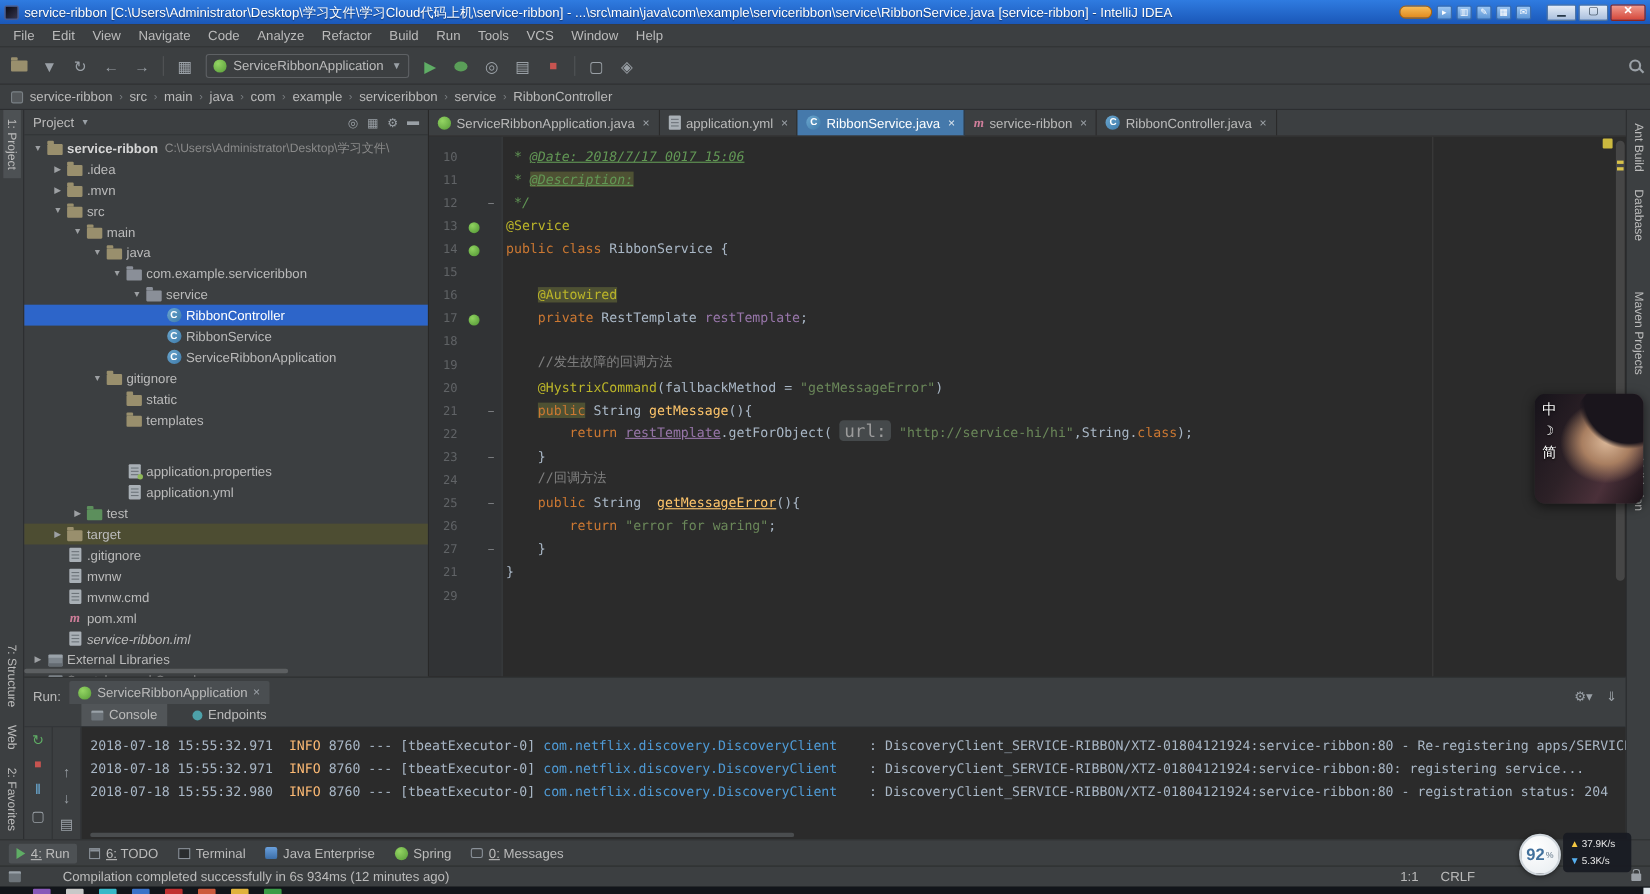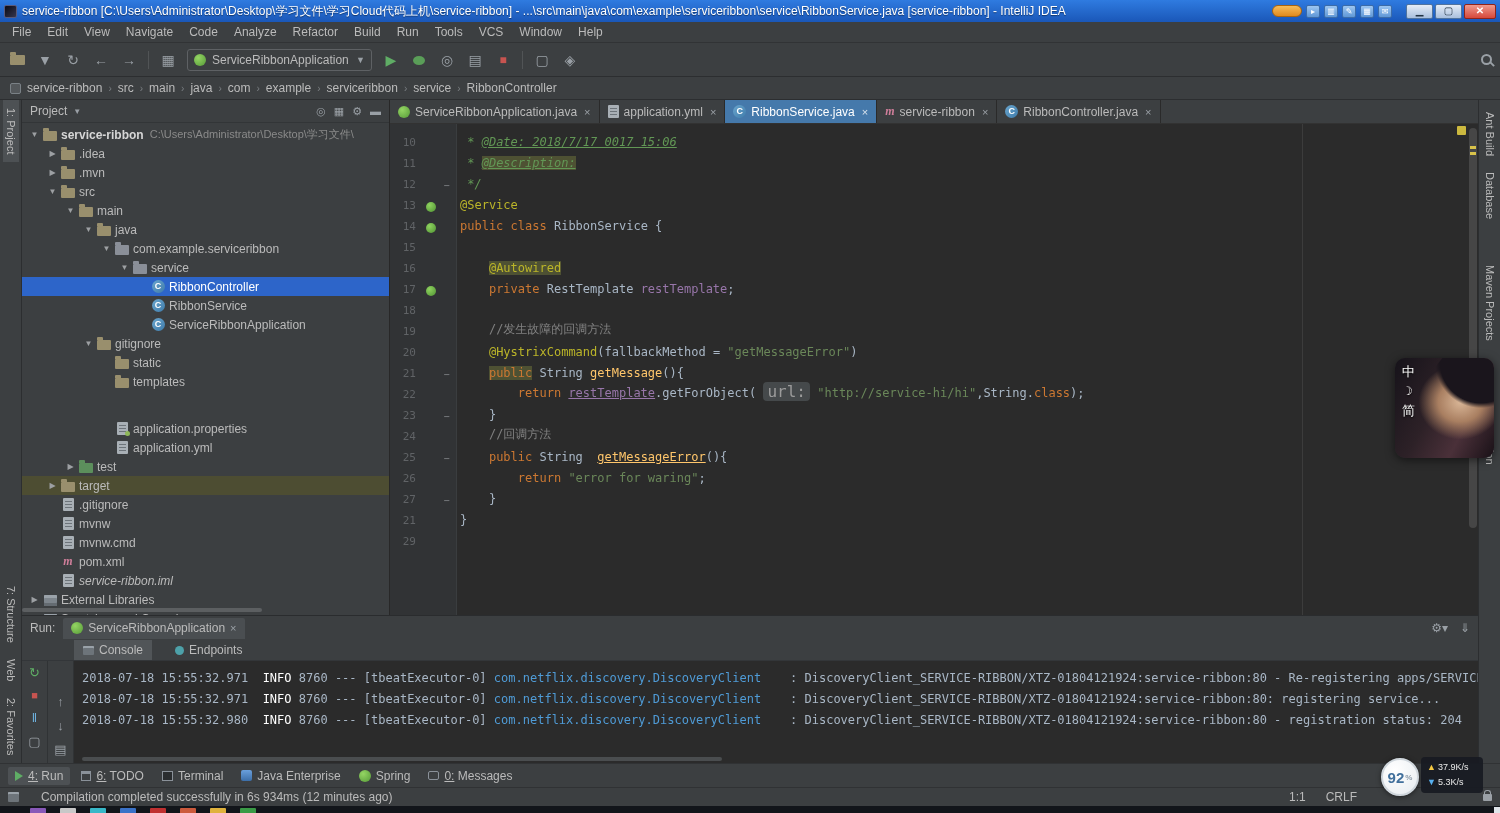--- a/index.html
+++ b/index.html
@@ -108,52 +108,52 @@
   .tk-ul{text-decoration:underline}
   .tk-hl{background:#4e5133}
   .tk-inlay{background:#45494b;color:#9b9b9b;border-radius:4px;padding:0 4px;font-size:16px}
   .ed-scrollbar{position:absolute;right:0;top:0;bottom:0;width:10px}
   .ed-thumb{position:absolute;right:1px;top:4px;width:8px;height:400px;background:rgba(255,255,255,.13);border-radius:4px}
   .warn-box{position:absolute;right:12px;top:2px;width:9px;height:9px;background:#ccb93f;border-radius:1px}
   .warn-mark{position:absolute;right:2px;width:6px;height:3px;background:#d8c24a}
 
   
   .runpanel{height:148px;background:#3c3f41;border-top:1px solid #2a2c2e;display:flex;flex-direction:column;flex:0 0 auto}
-  .run-header{height:24px;display:flex;align-items:center;padding:0 8px;gap:8px;font-size:12px;flex:0 0 auto}
+  .run-header{height:24px;display:flex;align-items:flex-end;padding:0 8px;gap:8px;font-size:12px;flex:0 0 auto}
   .run-tab{height:21px;display:flex;align-items:center;gap:5px;padding:0 8px;background:#4a4e51;border-radius:2px 2px 0 0}
   .run-tab .close{color:#9ba1a7;font-size:11px}
   .run-header-icons{margin-left:auto;display:flex;gap:12px;color:#9aa0a6;font-size:12px;align-items:center}
   .run-views{height:21px;display:flex;align-items:stretch;padding-left:52px;gap:14px;border-bottom:1px solid #333639;flex:0 0 auto}
   .rview{display:flex;align-items:center;gap:5px;padding:0 9px;font-size:12px;color:#bbbbbb}
   .rview.active{background:#515558}
   .console-ic{width:11px;height:9px;background:#6d747a;border-radius:1px;box-shadow:inset 0 2px 0 #9aa2a9}
   .endpoint-ic{width:9px;height:9px;border-radius:50%;background:#4da1a9}
   .run-body{flex:1 1 auto;display:flex;min-height:0;background:#2b2b2b}
   .run-strip{width:26px;background:#3c3f41;border-right:1px solid #303335;display:flex;flex-direction:column;align-items:center;padding-top:4px;gap:9px;flex:0 0 auto;font-size:13px;color:#9aa0a6}
   .rs-green{color:#5fad65}
   .rs-red{color:#c75450;font-size:11px}
   .rs-blue{color:#6fb3e0}
   .console{flex:1 1 auto;overflow:hidden;padding:7px 0 0 8px;font-family:"DejaVu Sans Mono",monospace;font-size:12px;line-height:21px;position:relative}
   .cline{white-space:pre;color:#a9b7c6}
-  .c-lv{color:#ffffff}
+  .c-lv{color:#fdba74}
   .c-lg{color:#4f9bd6}
   .con-hscroll{position:absolute;left:8px;bottom:2px;width:640px;height:4px;background:#4a4d4f;border-radius:2px}
 
   
   .toolbuttons{height:24px;background:#3c3f41;border-top:1px solid #303234;display:flex;align-items:center;gap:4px;padding:0 8px;font-size:12px;flex:0 0 auto}
   .twbtn{display:flex;align-items:center;gap:5px;padding:2px 7px;border-radius:2px;color:#bbbbbb;cursor:default}
   .twbtn.active{background:#4d5154}
   .twbtn .label{display:inline-block}
   .twbtn.mnemonic .label::first-letter{text-decoration:underline}
   .ti-run{width:0;height:0;border-left:8px solid #5fad65;border-top:5px solid transparent;border-bottom:5px solid transparent}
   .ti-todo{width:10px;height:10px;border:1px solid #8a9199;box-shadow:inset 0 2px 0 #8a9199}
   .ti-term{width:11px;height:10px;background:#2a2d2f;border:1px solid #8a9199}
   .ti-jee{width:11px;height:11px;border-radius:2px;background:linear-gradient(#6aa0dc,#3c6ea8)}
   .ti-msg{width:11px;height:9px;border:1px solid #8a9199;border-radius:2px}
-  .statusbar{height:19px;background:#3c3f41;border-top:1px solid #303234;display:flex;align-items:center;padding:0 8px;font-size:12px;gap:22px;flex:0 0 auto}
+  .statusbar{height:19px;background:#3c3f41;border-top:1px solid #303234;display:flex;align-items:center;padding:0 8px;font-size:12px;gap:38px;flex:0 0 auto}
   .sb-switcher{width:11px;height:10px;background:#6d747a;box-shadow:inset 0 2px 0 #9aa2a9;border-radius:1px}
   .sb-msg{flex:1 1 auto;white-space:nowrap;overflow:hidden;color:#bbbbbb}
   .sb-right{display:flex;gap:20px;align-items:center;margin-right:96px}
   .lock{width:9px;height:7px;background:#9aa0a6;position:relative;border-radius:1px;margin-left:8px}
   .lock::before{content:"";position:absolute;top:-4px;left:1px;width:5px;height:4px;border:1.5px solid #9aa0a6;border-bottom:none;border-radius:3px 3px 0 0}
 
   
   .taskbar{height:7px;background:#12151a;display:flex;align-items:flex-end;gap:14px;padding:0 0 0 30px;flex:0 0 auto;position:relative}
   .tb-sliver{width:16px;height:5px;border-radius:1px 1px 0 0}
   .tb-desktop{position:absolute;right:0;top:1px;width:6px;height:6px;background:#dfe5ea}

